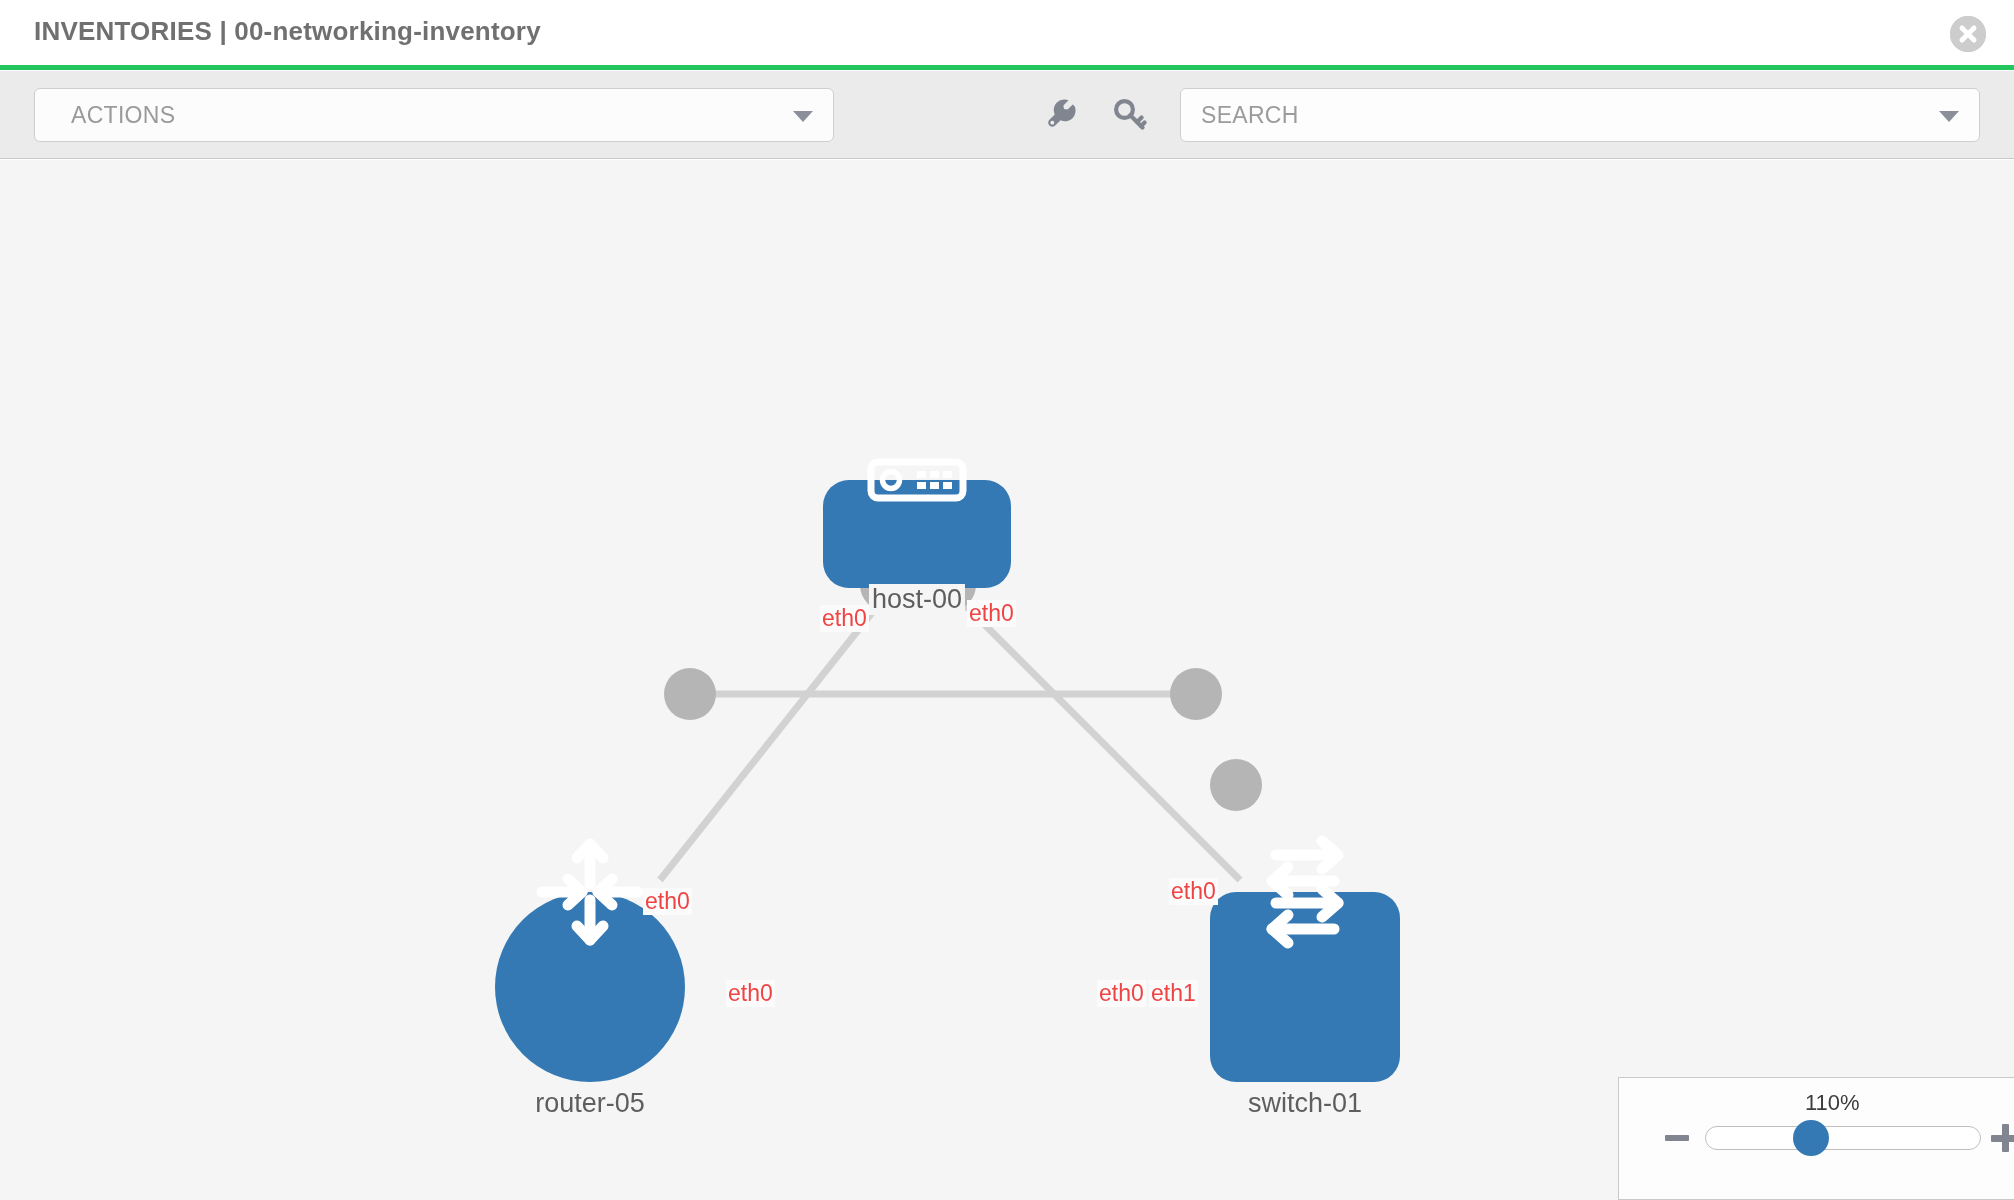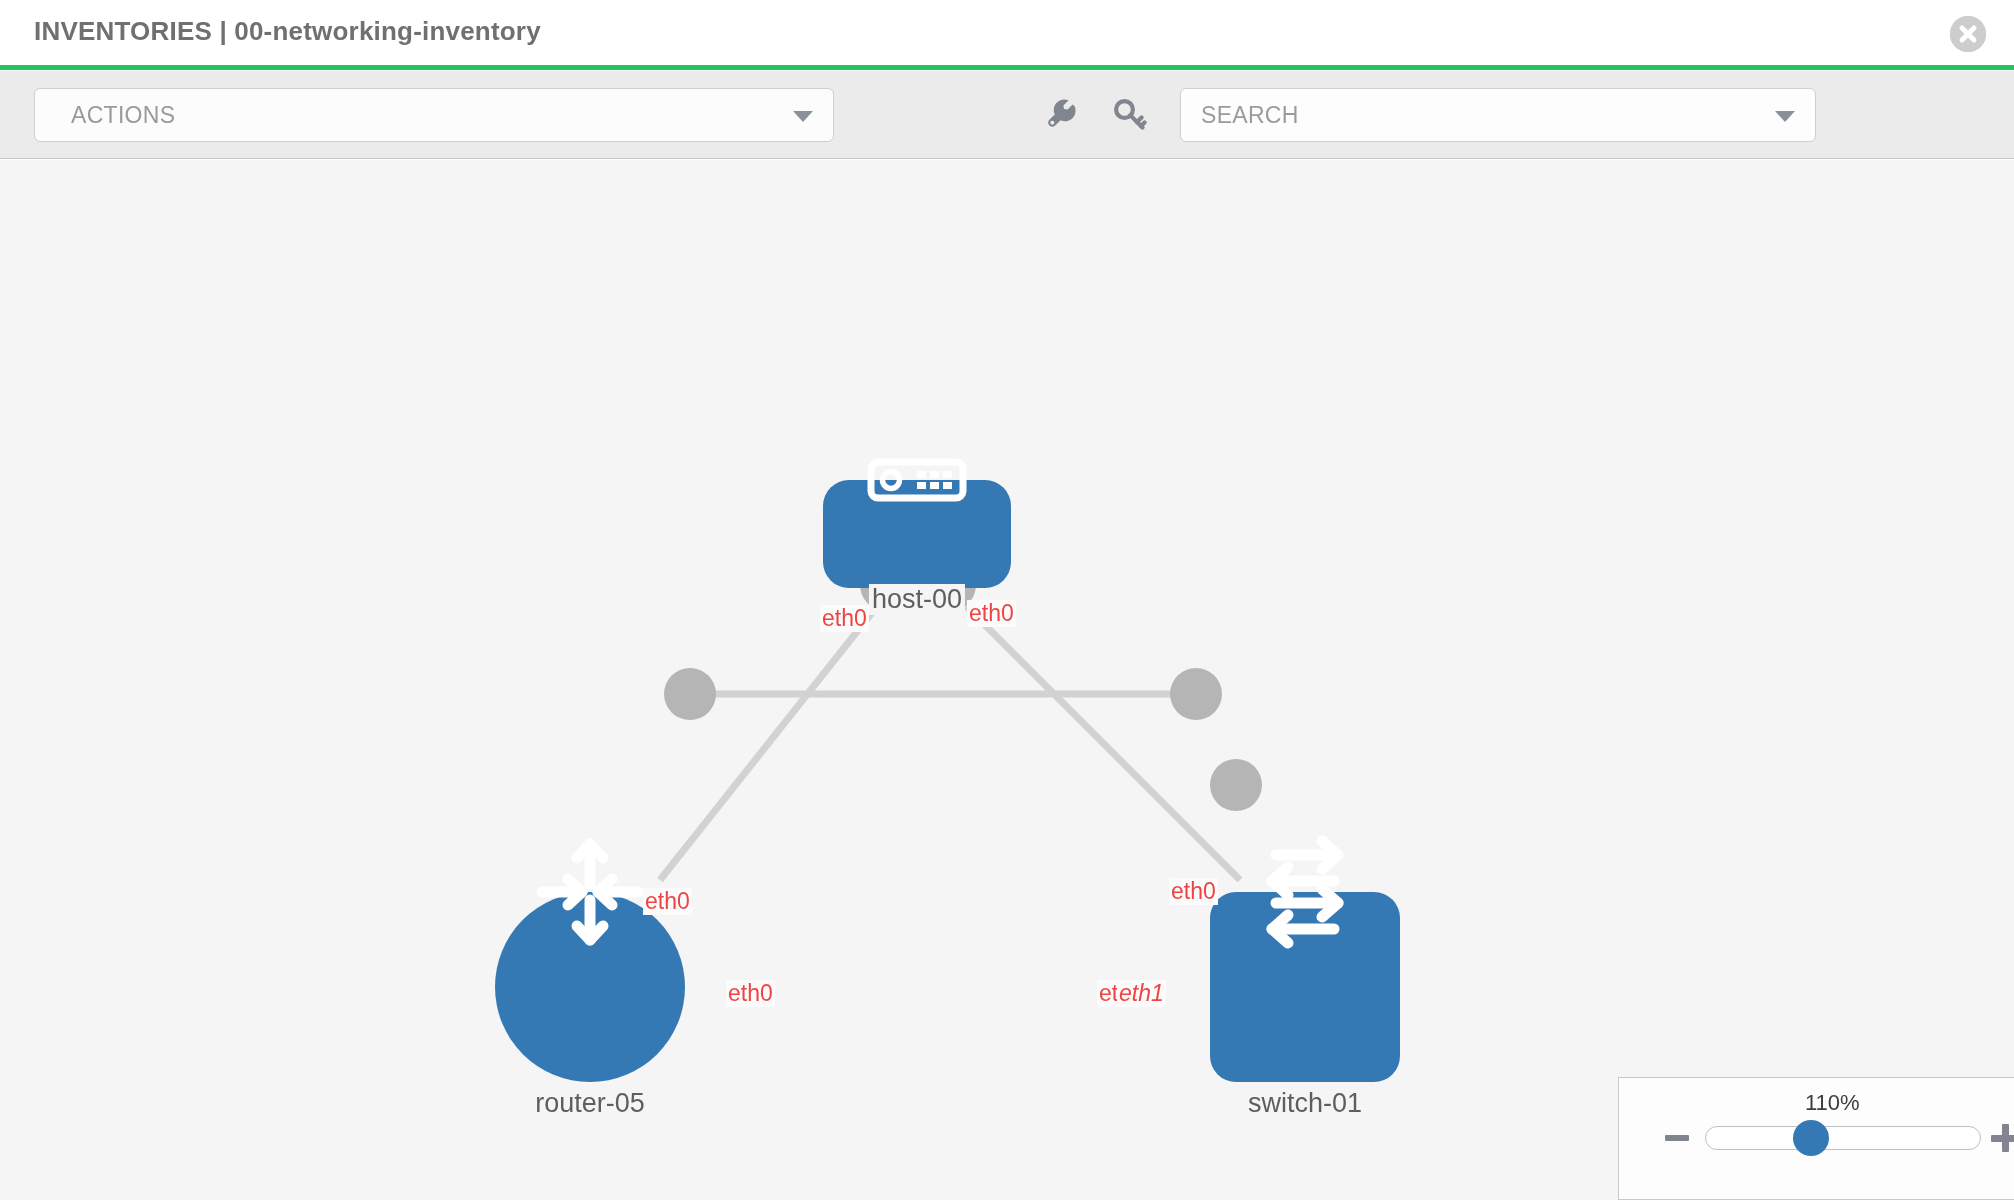--- a/index.html
+++ b/index.html
@@ -66,21 +66,21 @@
   .tool-icon {
     position: absolute; top: 24px;
     width: 40px; height: 40px;
     cursor: pointer;
   }
   .tool-icon.wrench { left: 1043px; }
   .tool-icon.key    { left: 1110px; }
 
   .search-box {
     position: absolute; left: 1180px; top: 17px;
-    width: 636px; height: 54px;
+    width: 800px; height: 54px;
     background: #fdfdfd;
     border: 1px solid #cfcfcf;
     border-radius: 6px;
     cursor: text;
   }
   .search-box .label {
     position: absolute; left: 20px; top: 13px;
     font-size: 23px; color: #9b9b9b;
     letter-spacing: .3px;
   }
@@ -292,21 +292,21 @@
     </svg>
     <div class="node-label">switch-01</div>
   </div>
 
   <div class="edge-label" style="left:820px; top:445px;">eth0</div>
   <div class="edge-label" style="left:967px; top:440px;">eth0</div>
   <div class="edge-label" style="left:643px; top:728px;">eth0</div>
   <div class="edge-label" style="left:1169px; top:718px;">eth0</div>
   <div class="edge-label" style="left:726px; top:820px;">eth0</div>
   <div class="edge-label" style="left:1097px; top:820px;">eth0</div>
-  <div class="edge-label" style="left:1117px; top:820px;font-style:italic;">eth1</div>
+  <div class="edge-label" style="left:1149px; top:820px;">eth1</div>
 
 </div>
 
 <div class="zoom-panel">
   <div class="zoom-value">110%</div>
   <div class="zoom-minus"></div>
   <div class="zoom-track"></div>
   <div class="zoom-thumb"></div>
   <div class="zoom-plus"></div>
 </div>

